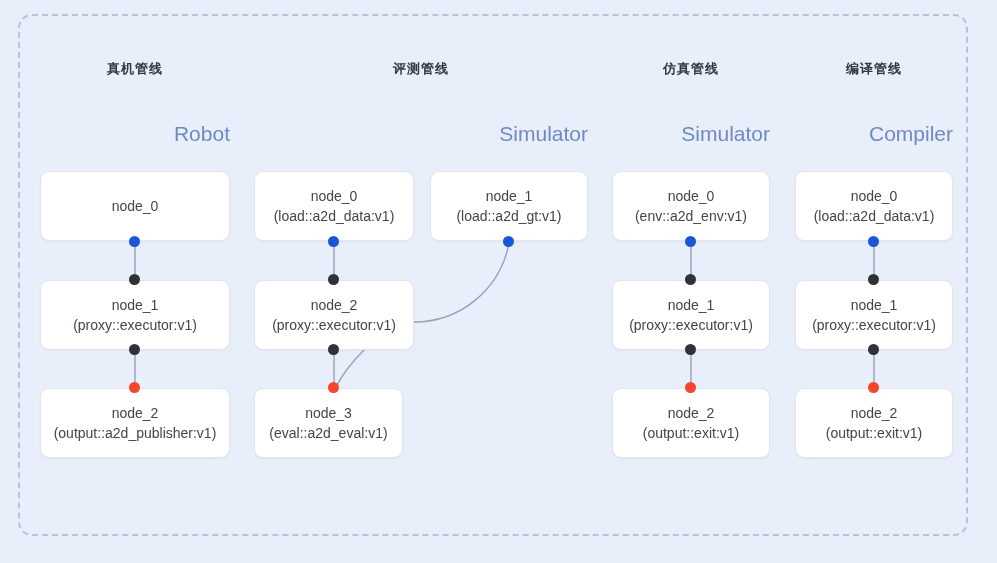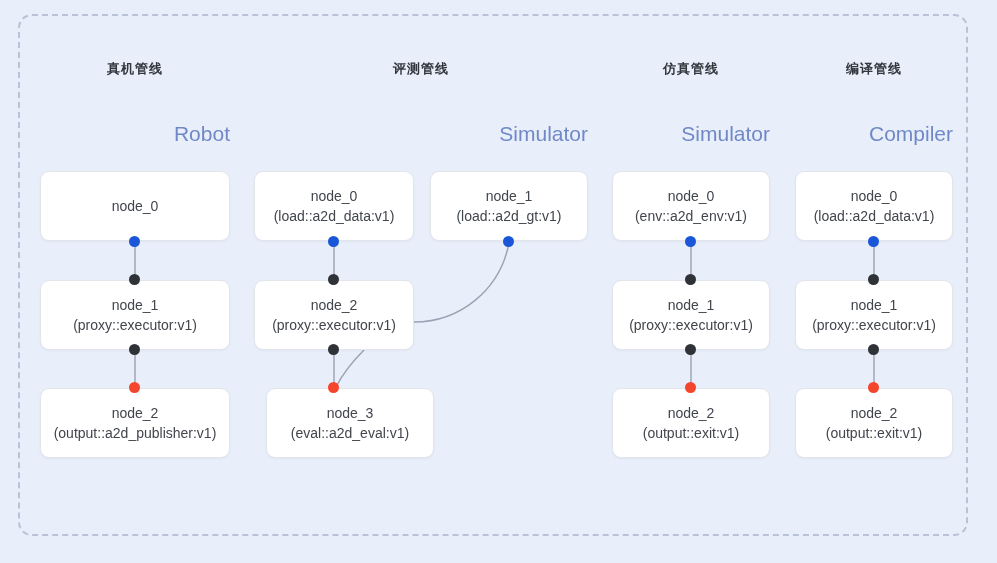--- a/index.html
+++ b/index.html
@@ -175,21 +175,21 @@
   </div>
   <div class="port blue" style="left:503px; top:236px;"></div>
 
   <div class="node" style="left:254px; top:280px; width:160px;">
     <div class="node-name">node_2</div>
     <div class="node-kind">(proxy::executor:v1)</div>
   </div>
   <div class="port black" style="left:328px; top:274px;"></div>
   <div class="port black" style="left:328px; top:344px;"></div>
 
-  <div class="node" style="left:266px; top:388px; width:168px;">
+  <div class="node" style="left:254px; top:388px; width:149px;">
     <div class="node-name">node_3</div>
     <div class="node-kind">(eval::a2d_eval:v1)</div>
   </div>
   <div class="port red" style="left:328px; top:382px;"></div>
 
   <div class="column" style="left:612px; width:158px; height:563px;">
     <div class="col-title-cn">仿真管线</div>
     <div class="col-title-en">Simulator</div>
   </div>
 

